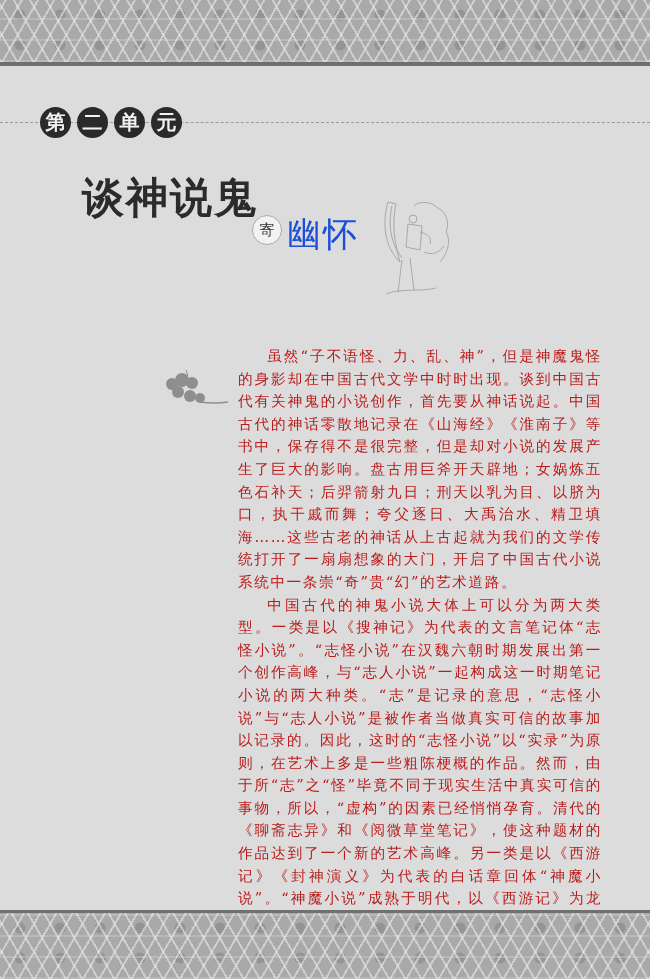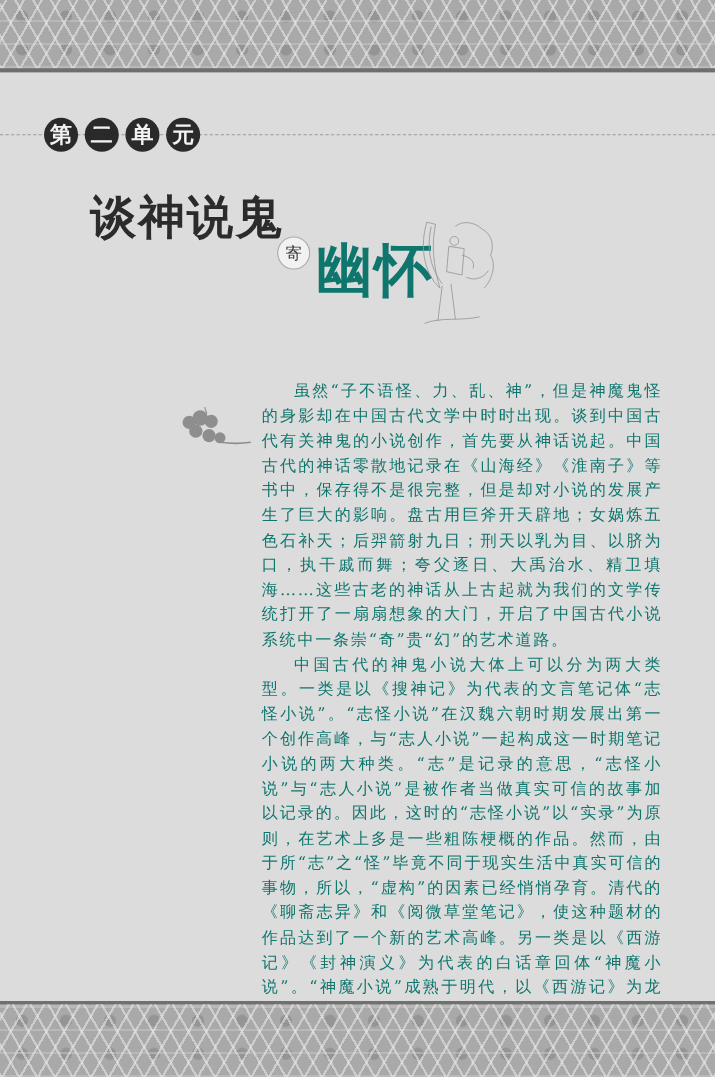--- a/index.html
+++ b/index.html
@@ -45,28 +45,28 @@
     }
     .title-ji {
       position: absolute; top: 215px; left: 252px;
       width: 28px; height: 28px; border-radius: 50%;
       background: #f2f2f2; border: 1px solid #aaa;
       font-size: 15px; color: #333;
       display: flex; align-items: center; justify-content: center;
     }
     .title-sub {
       position: absolute; top: 212px; left: 287px;
-      font-size: 52px; font-weight: bold; color: #0f766e; letter-spacing: 2px;
+      font-size: 34px; font-weight: normal; color: #1d4ed8; letter-spacing: 2px;
     }
     .illustration { position: absolute; top: 192px; left: 380px; width: 85px; height: 110px; }
     .cloud-ornament { position: absolute; top: 370px; left: 160px; width: 70px; height: 40px; }
 
     .body-text {
       position: absolute; top: 345px; left: 238px; width: 364px;
-      font-size: 14.6px; line-height: 22.6px; color: #0f766e;
+      font-size: 14.6px; line-height: 22.6px; color: #b91c1c;
       letter-spacing: 1.6px; text-align: justify;
     }
     .body-text p { margin: 0; text-indent: 2em; }
   </style>
 </head>
 <body>
 
 <div class="pattern-band band-top"></div>
 <div class="band-top-edge"></div>
 

